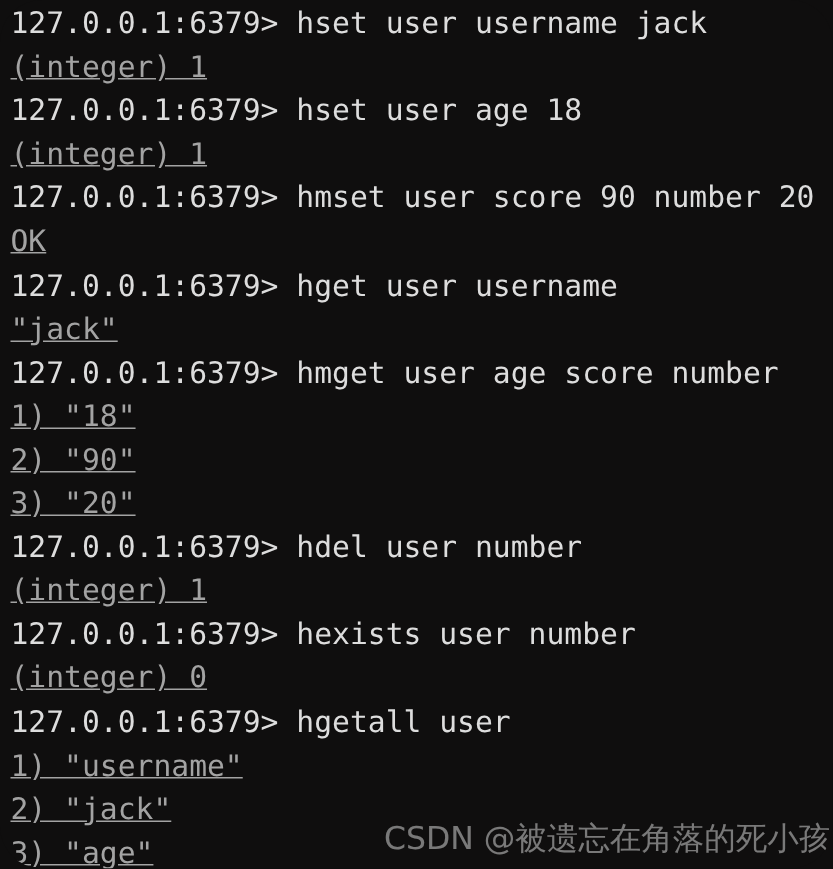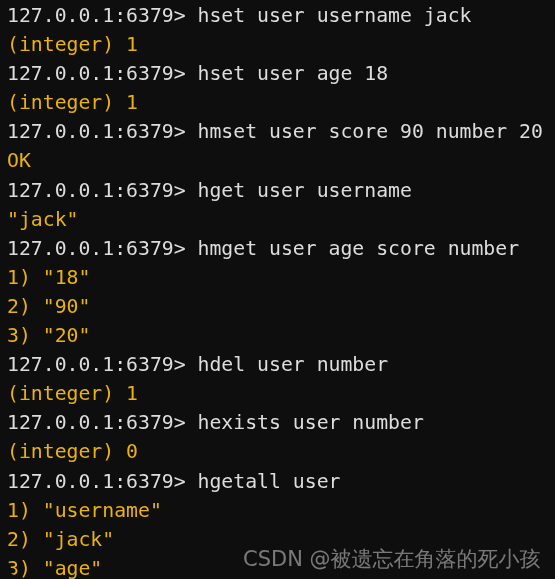--- a/index.html
+++ b/index.html
@@ -28,24 +28,24 @@
     right: 0;
     white-space: pre;
     letter-spacing: 0px;
   }
   .term-line {
     height: 29.1px;
     white-space: pre;
     color: #d9d9d9;
   }
   .term-line.cmd { color: #dddddd; }
-  .term-line.res { color: #eab308; }
+  .term-line.res { color: #a3a3a3; text-decoration: underline; }
   #watermark {
     position: absolute;
-    left: 243px;
+    left: 256px;
     top: 547px;
     font-family: "DejaVu Sans", sans-serif;
     font-size: 21px;
     line-height: 25px;
     color: rgba(228, 228, 228, 0.50);
     white-space: nowrap;
     pointer-events: none;
     user-select: none;
     text-align: right;
   }

